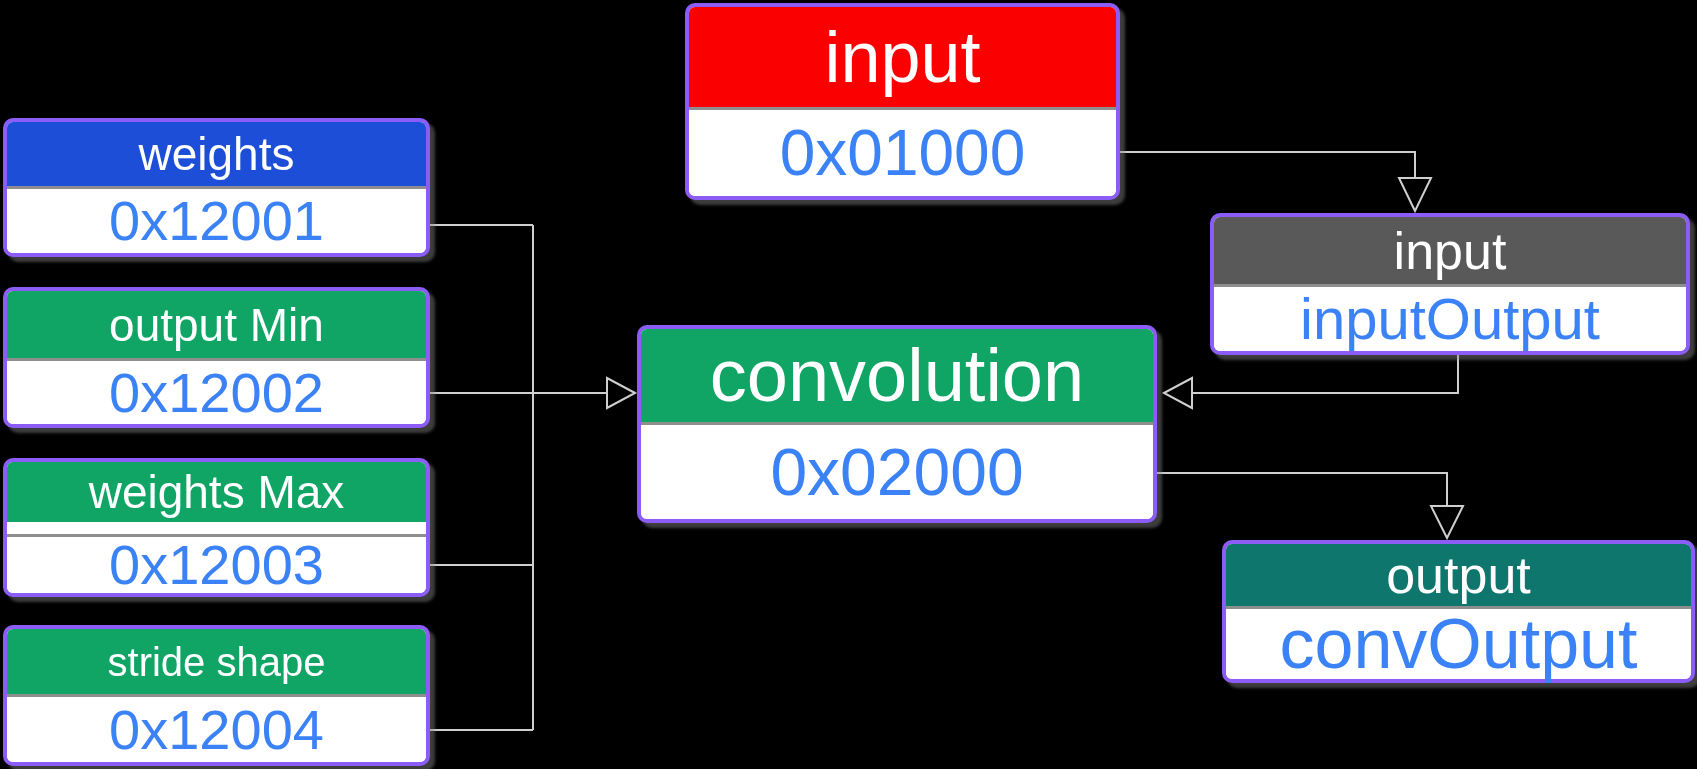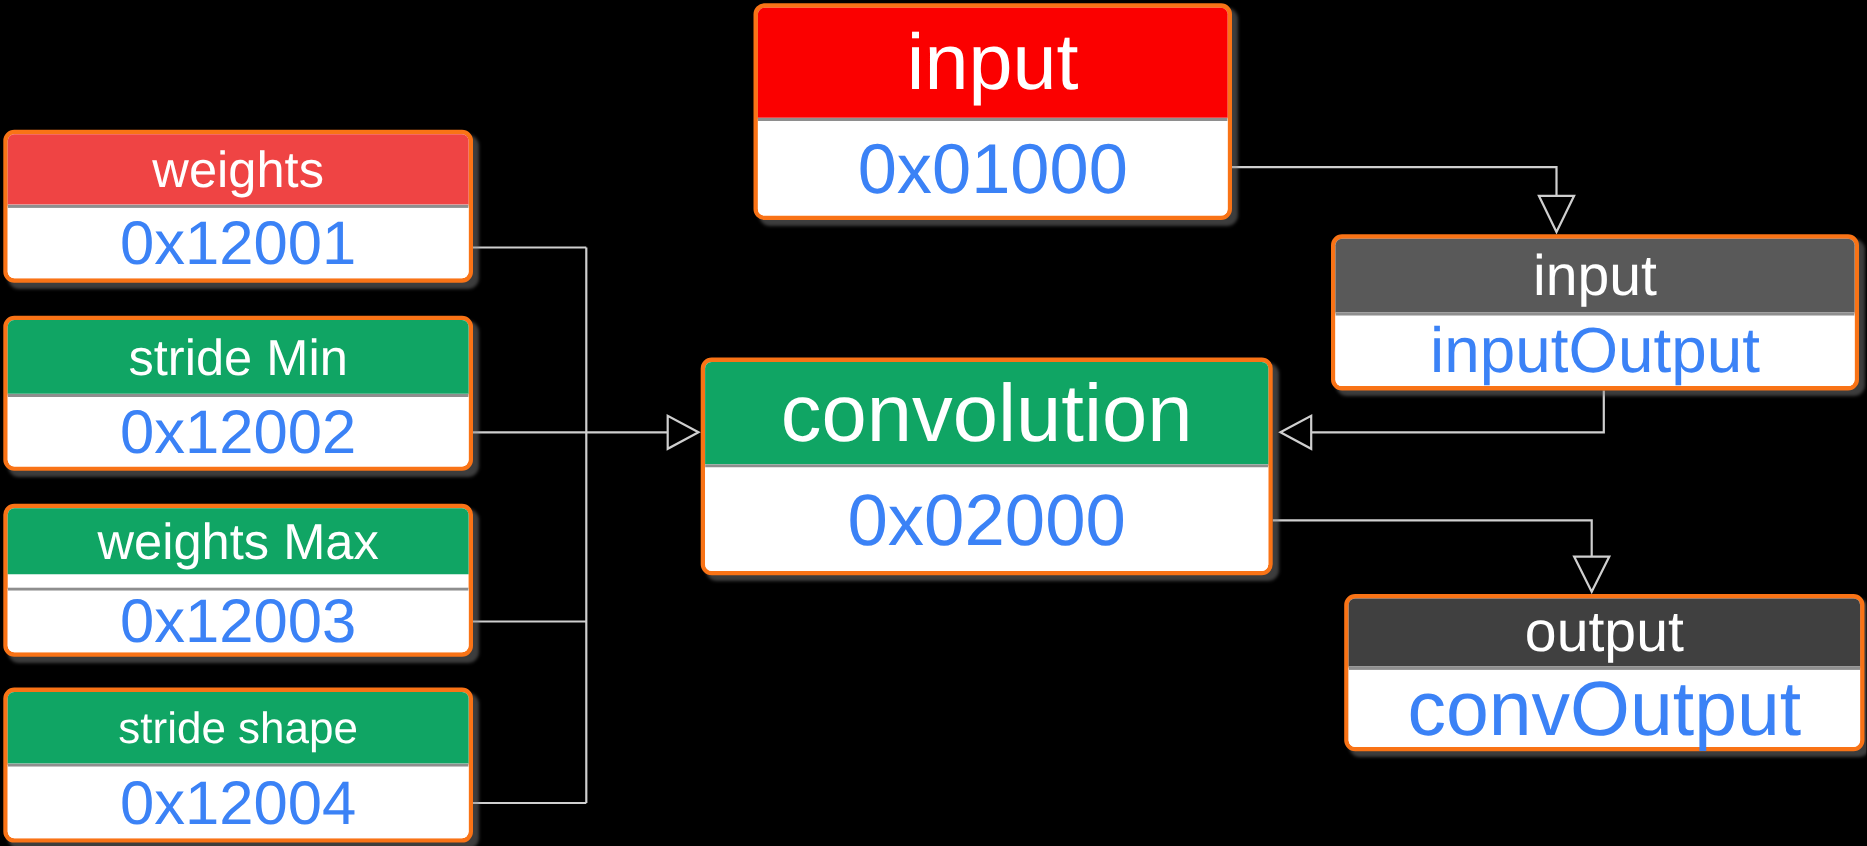--- a/index.html
+++ b/index.html
@@ -16,21 +16,21 @@
   }
   #connector-layer {
     position: absolute;
     left: 0; top: 0;
     width: 1697px; height: 769px;
     pointer-events: none;
   }
   .node {
     position: absolute;
     box-sizing: border-box;
-    border: 4px solid #f97316;
+    border: 4px solid #8b5cf6;
     border-radius: 10px;
     background: #ffffff;
     box-shadow: 5px 5px 3px rgba(135,135,135,0.45);
     display: flex;
     flex-direction: column;
   }
   .node-header {
     box-sizing: border-box;
     border-radius: 6px 6px 0 0;
     color: #ffffff;
@@ -108,31 +108,31 @@
     <polygon class="arrowhead" points="1415,211 1399,178 1431,178"></polygon>
 
     <path class="connector" d="M1458 355 V393 H1192"></path>
     <polygon class="arrowhead" points="1164,393 1192,378 1192,408"></polygon>
 
     <path class="connector" d="M1157 473 H1447 V506"></path>
     <polygon class="arrowhead" points="1447,538 1431,506 1463,506"></polygon>
   </svg>
 
   <div class="node param-node" id="node-weights">
-    <div class="node-header" style="background-color: #ef4444;">
+    <div class="node-header" style="background-color: #1d4ed8;">
       <span>weights</span>
     </div>
     <div class="node-body">
       <span>0x12001</span>
     </div>
   </div>
 
   <div class="node param-node" id="node-weights-min">
     <div class="node-header" style="background-color: rgb(16, 165, 100);">
-      <span>stride Min</span>
+      <span>output Min</span>
     </div>
     <div class="node-body">
       <span>0x12002</span>
     </div>
   </div>
 
   <div class="node param-node" id="node-weights-max">
     <div class="node-header" style="background-color: rgb(16, 165, 100);">
       <span>weights Max</span>
     </div>
@@ -171,21 +171,21 @@
   <div class="node" id="node-input-right">
     <div class="node-header" style="background-color: rgb(89, 89, 89);">
       <span>input</span>
     </div>
     <div class="node-body">
       <span>inputOutput</span>
     </div>
   </div>
 
   <div class="node" id="node-output-right">
-    <div class="node-header" style="background-color: #404040;">
+    <div class="node-header" style="background-color: #0f766e;">
       <span>output</span>
     </div>
     <div class="node-body">
       <span>convOutput</span>
     </div>
   </div>
 
 </div>
 
 </body></html>

